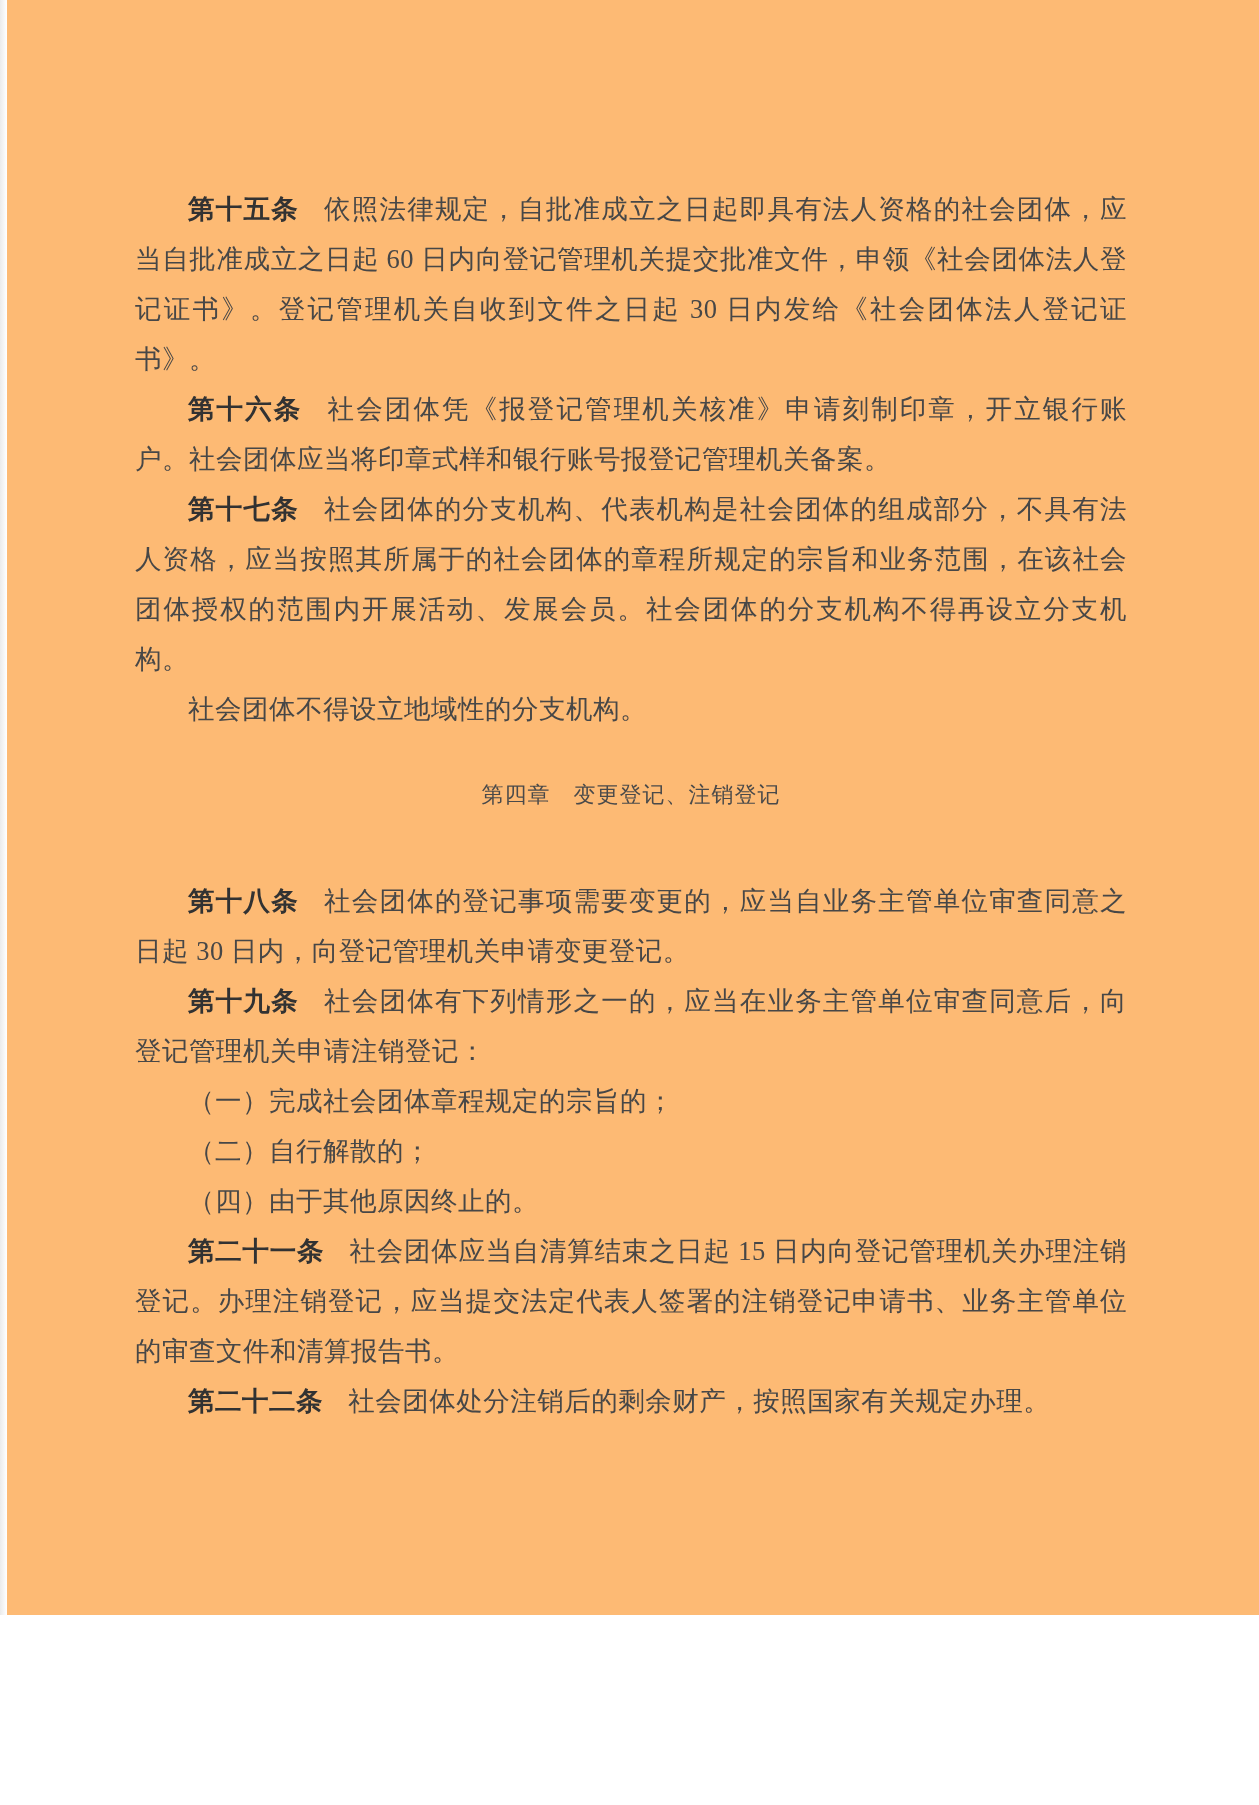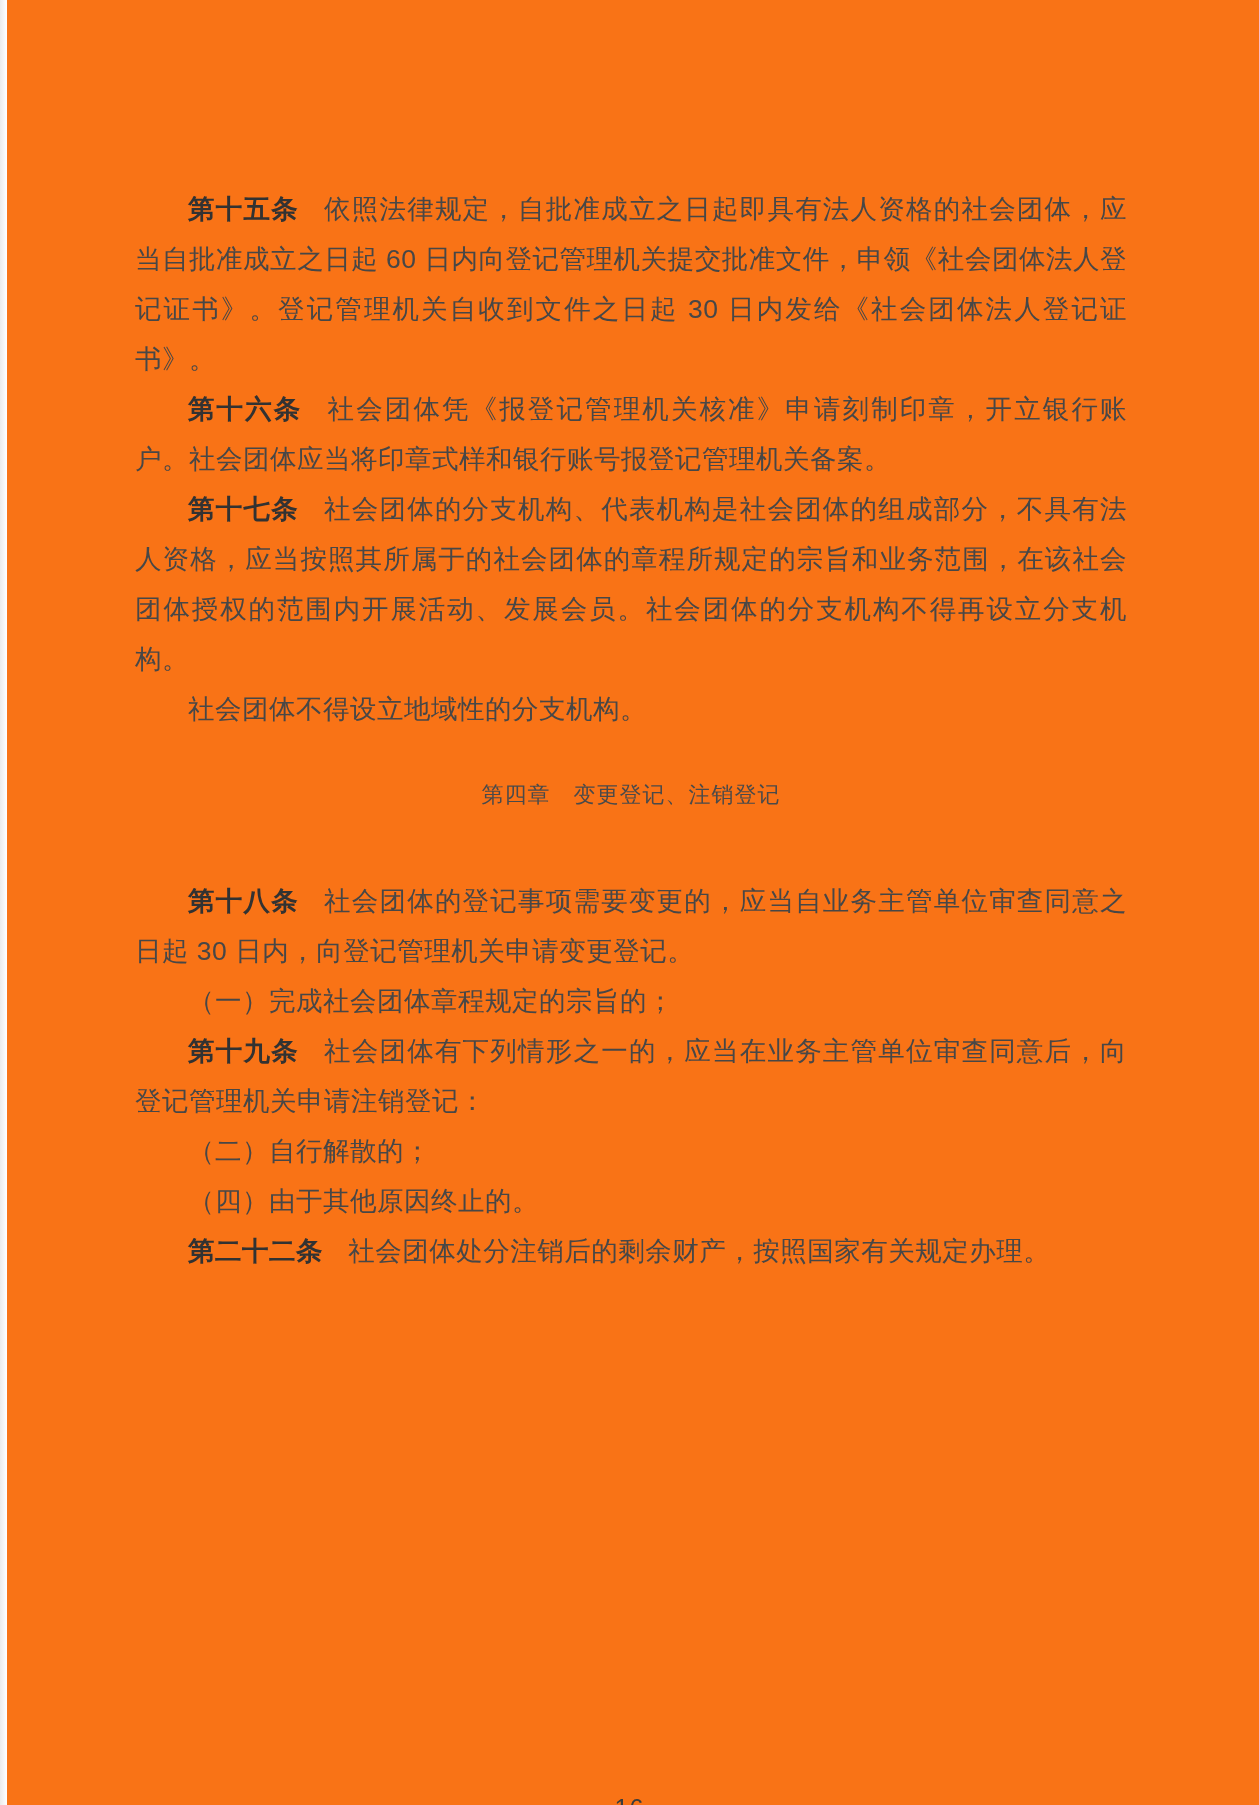--- a/index.html
+++ b/index.html
@@ -1,23 +1,23 @@
 <!DOCTYPE html>
 <html><head>
 <meta charset="utf-8">
 <style>
   * { box-sizing: border-box; }
   html, body { margin: 0; padding: 0; background: #ffffff; }
 
   .page {
     position: relative;
     width: 1259px;
-    height: 1805px;
-    background: #f97316;
-    font-family: Liberation Sans, sans-serif;
+    height: 1615px;
+    background: #fdba74;
+    font-family: Liberation Serif, serif;
     color: #474747;
     overflow: hidden;
   }
 
   
   .page::before {
     content: "";
     position: absolute;
     left: 0; top: 0; bottom: 0;
     width: 7px;
@@ -81,30 +81,31 @@
 
     <p class="para"><b class="article-label">第十七条</b><span>社会团体的分支机构、代表机构是社会团体的组成部分，不具有法人资格，应当按照其所属于的社会团体的章程所规定的宗旨和业务范围，在该社会团体授权的范围内开展活动、发展会员。社会团体的分支机构不得再设立分支机构。</span></p>
 
     <p class="para"><span>社会团体不得设立地域性的分支机构。</span></p>
 
     <h2 class="chapter">第四章　变更登记、注销登记</h2>
 
     <p class="para"><b class="article-label">第十八条</b><span>社会团体的登记事项需要变更的，应当自业务主管单位审查同意之日起 30 日内，向登记管理机关申请变更登记。</span></p>
 
 
+    <p class="para"><b class="article-label">第十九条</b><span>社会团体有下列情形之一的，应当在业务主管单位审查同意后，向登记管理机关申请注销登记：</span></p>
+
     <p class="para"><span>（一）完成社会团体章程规定的宗旨的；</span></p>
-
-    <p class="para"><b class="article-label">第十九条</b><span>社会团体有下列情形之一的，应当在业务主管单位审查同意后，向登记管理机关申请注销登记：</span></p>
 
     <p class="para"><span>（二）自行解散的；</span></p>
 
 
     <p class="para"><span>（四）由于其他原因终止的。</span></p>
 
 
+    <p class="para"><b class="article-label">第二十一条</b><span>社会团体应当自清算结束之日起 15 日内向登记管理机关办理注销登记。办理注销登记，应当提交法定代表人签署的注销登记申请书、业务主管单位的审查文件和清算报告书。</span></p>
 
 
     <p class="para"><b class="article-label">第二十二条</b><span>社会团体处分注销后的剩余财产，按照国家有关规定办理。</span></p>
 
   </div>
 
   <div class="footer">-16-</div>
 </div>
 
 </body></html>

